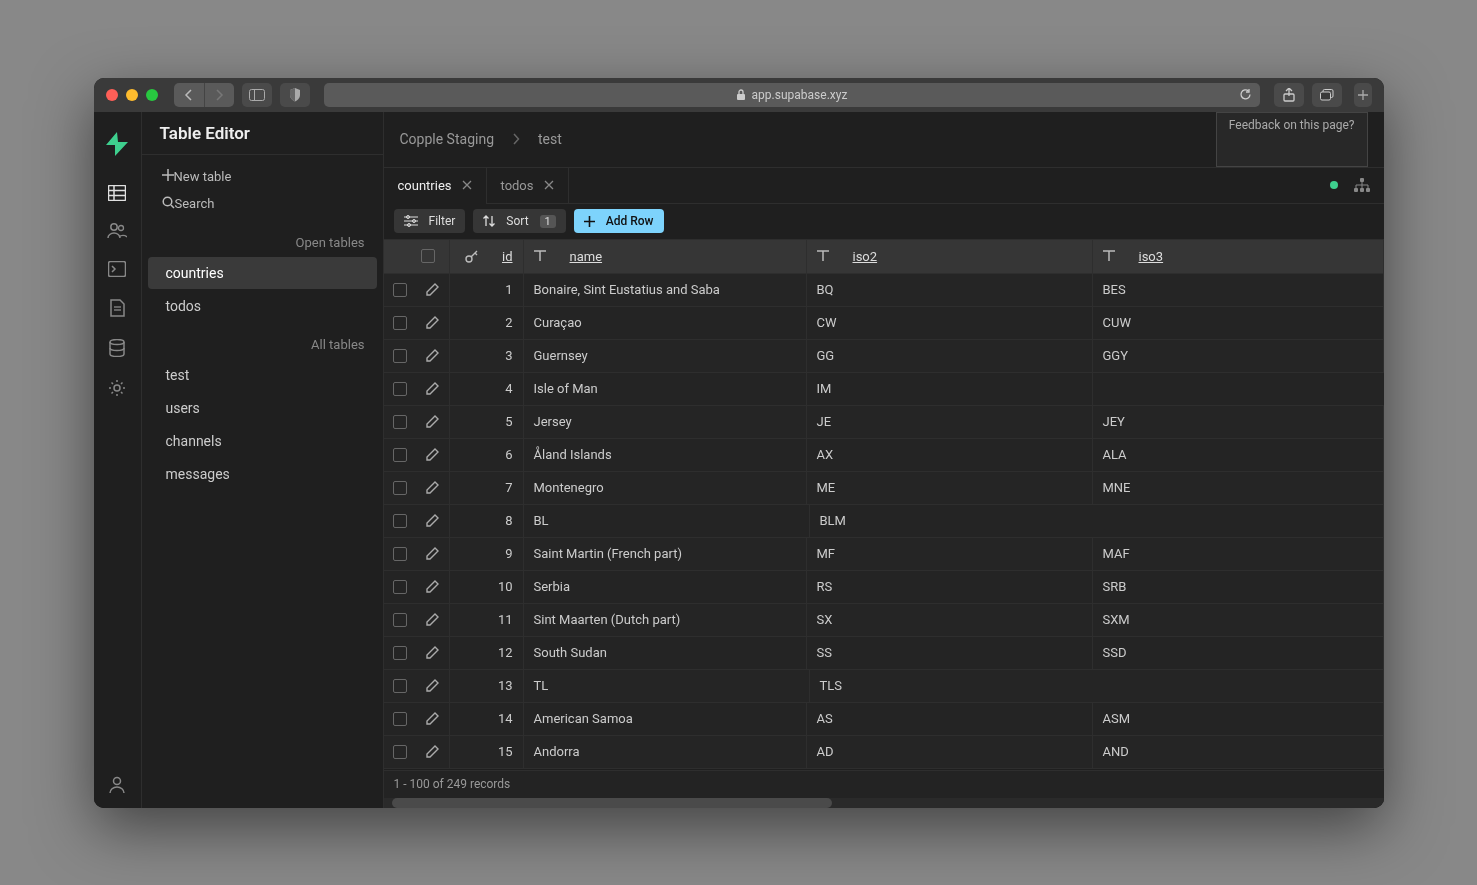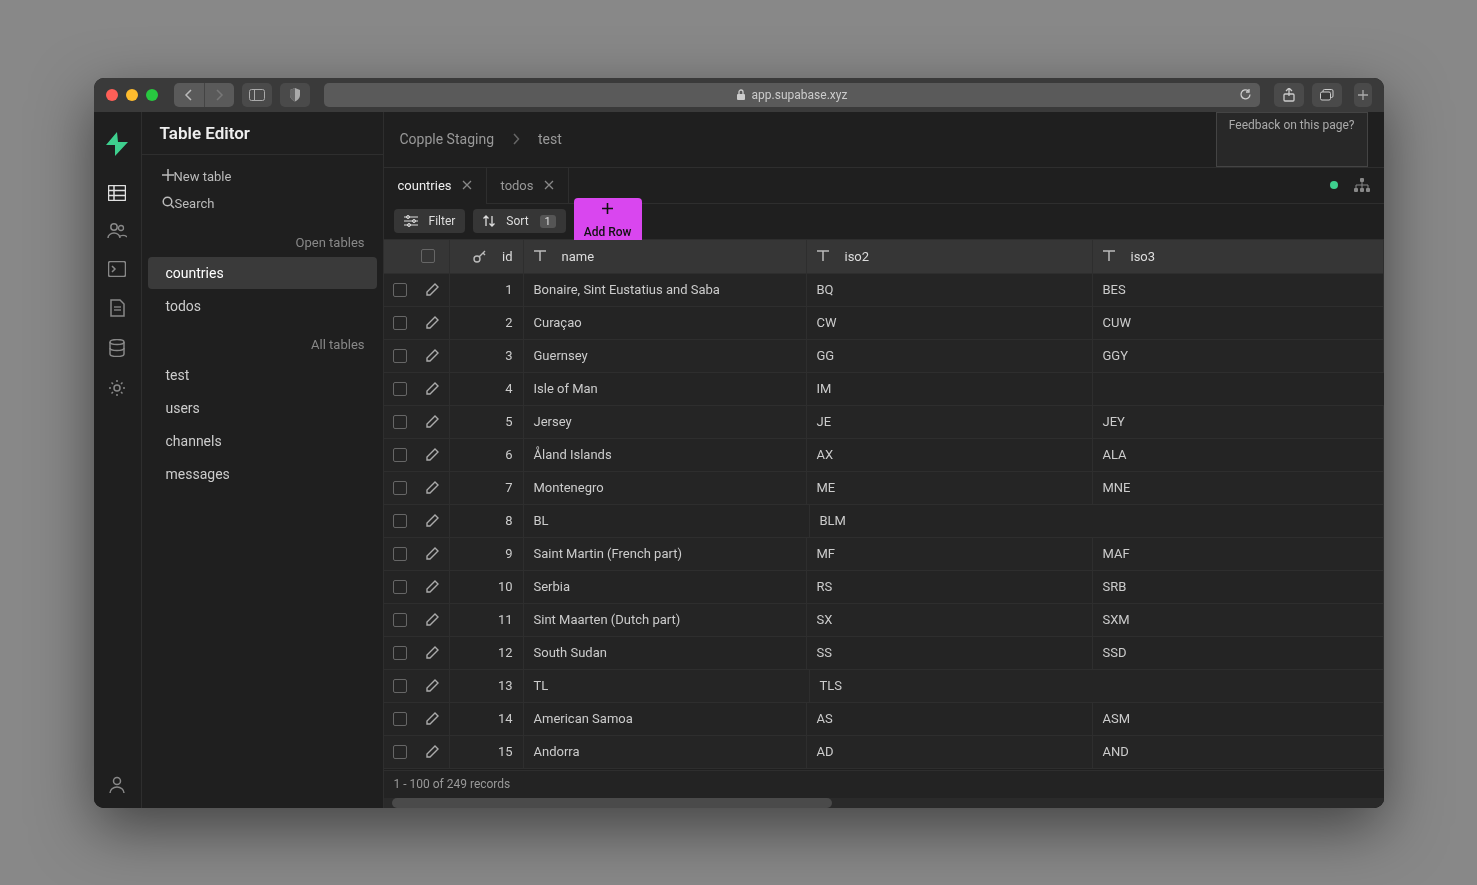--- a/index.html
+++ b/index.html
@@ -108,29 +108,29 @@
 .status-dot{width:8px;height:8px;border-radius:50%;background:#3ecf8e;}
 .toolbar{
   height:36px;display:flex;align-items:center;gap:8px;padding:0 10px;
   border-bottom:1px solid #2e2e2e;
 }
 .tb-btn{
   display:flex;align-items:center;gap:11px;background:#363636;border-radius:4px;
   padding:5px 10px;color:#ddd;font-size:12px;justify-content:space-between;
 }
 .tb-btn .badge{background:#555;border-radius:3px;padding:0 5px;font-size:11px;}
-.tb-btn.primary{background:#d946ef;color:#111;font-weight:500;flex-direction:column;}
+.tb-btn.primary{background:#7dd3fc;color:#111;font-weight:500;}
 .grid{flex:1;overflow:auto;position:relative;}
 .grid-head,.grid-row{display:flex;border-bottom:1px solid #2e2e2e;}
 .grid-head{background:#363636;height:34px;position:sticky;top:0;}
 .gh-cell,.gd-cell{
   border-right:1px solid #2e2e2e;display:flex;align-items:center;padding:0 10px;
   color:#ccc;font-size:13px;
 }
-.gh-cell{color:#ddd;gap:16px;}
+.gh-cell{color:#ddd;gap:24px;text-decoration:underline;}
 .col-chk{width:66px;justify-content:flex-end;padding-right:14px;}
 .col-id{width:74px;justify-content:flex-end;}
 .col-name{width:283px;}
 .col-iso2{width:286px;}
 .col-iso3{flex:1;}
 .row-ctrl{width:66px;display:flex;align-items:center;justify-content:space-around;border-right:1px solid #2e2e2e;}
 .chk{
   width:14px;height:14px;border:1.5px solid #666;border-radius:2px;
 }
 .grid-row{height:33px;background:#252525;}

